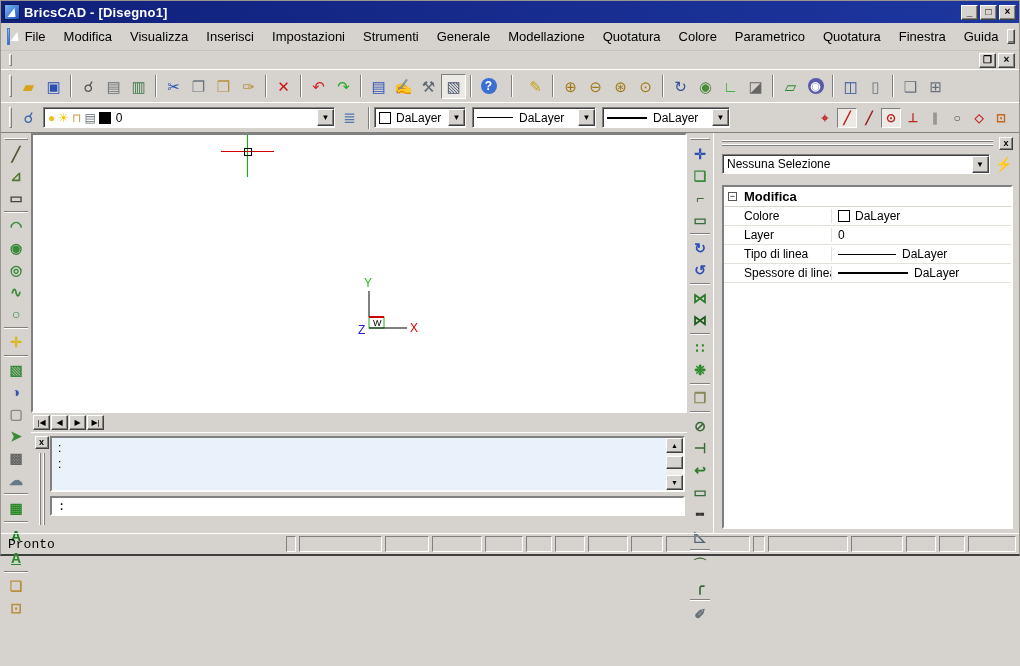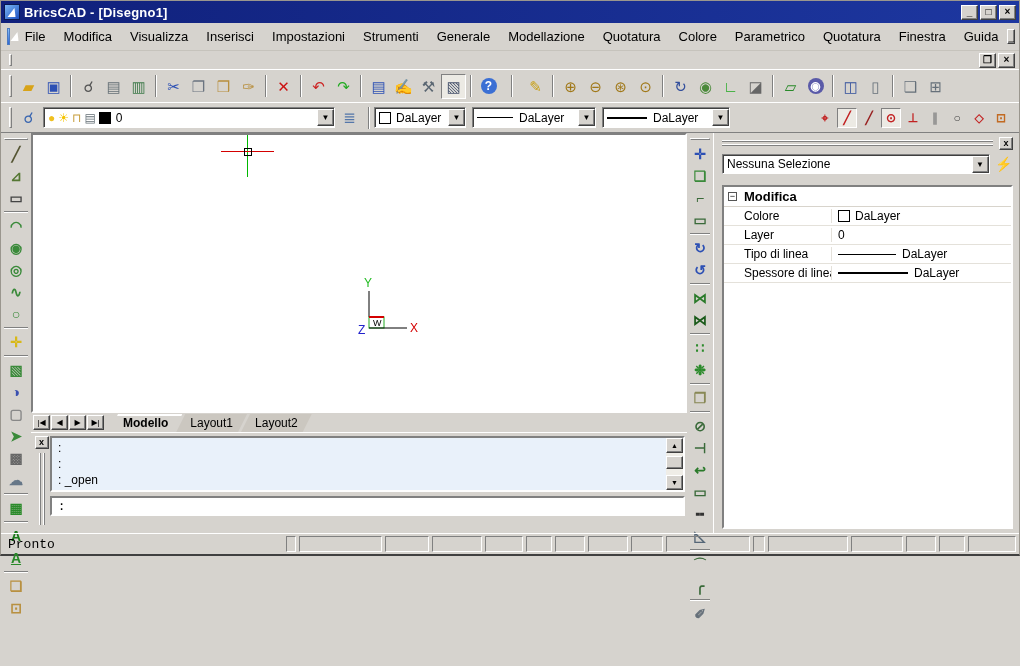--- a/index.html
+++ b/index.html
@@ -456,41 +456,35 @@
           <text x="61" y="59" font-size="12" fill="#D40000" id="ucs-x">X</text>
           <text x="9" y="61" font-size="12" fill="#2222CC" id="ucs-z">Z</text>
         </svg>
       </div>
 
       <div class="tabbar">
         <div class="navbtn">|◀</div>
         <div class="navbtn">◀</div>
         <div class="navbtn">▶</div>
         <div class="navbtn">▶|</div>
-        <div id="layout-tabs" style="display:flex;align-items:flex-start;height:18px;margin-top:1px;">
-            <div class="tab first active">Modello</div>
-            <div class="tab">Layout1</div>
-            <div class="tab">Layout2</div>
-          </div>
       </div>
 
       <div class="cmdpanel">
         <div class="cmd-left">
           <div class="closebtn">x</div>
           <div class="vgrips">
               <i></i>
               <i></i>
             </div>
         </div>
         <div class="cmd-right">
           <div class="history">
             <div class="hist-text" id="cmd-history">
                 <div>:</div>
                 <div>:</div>
-                <div>: _open</div>
               </div>
             <div class="sbar">
               <div class="sb-btn">▲</div>
               <div class="sb-thumb"></div>
               <div class="sb-track"></div>
               <div class="sb-btn">▼</div>
             </div>
           </div>
           <div class="cmd-input">:</div>
         </div>

